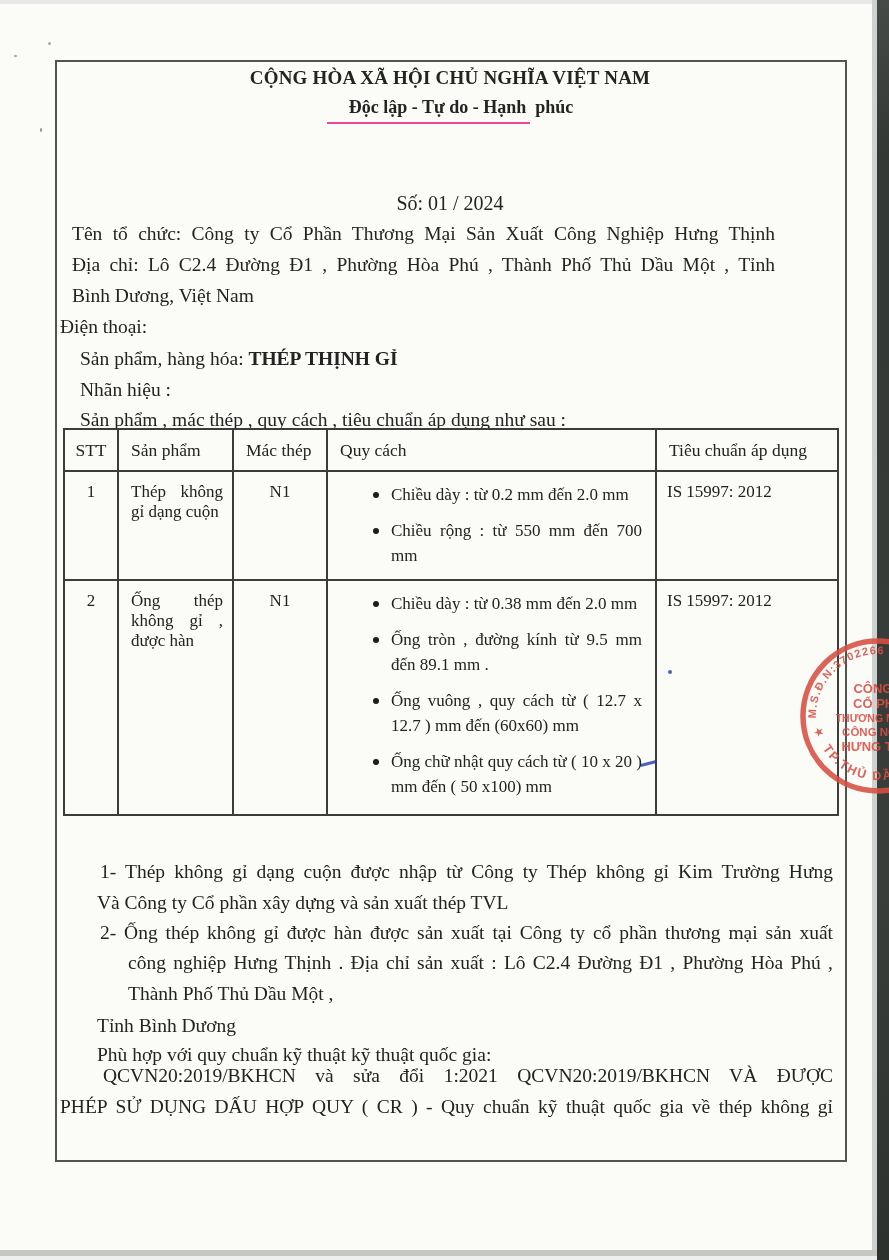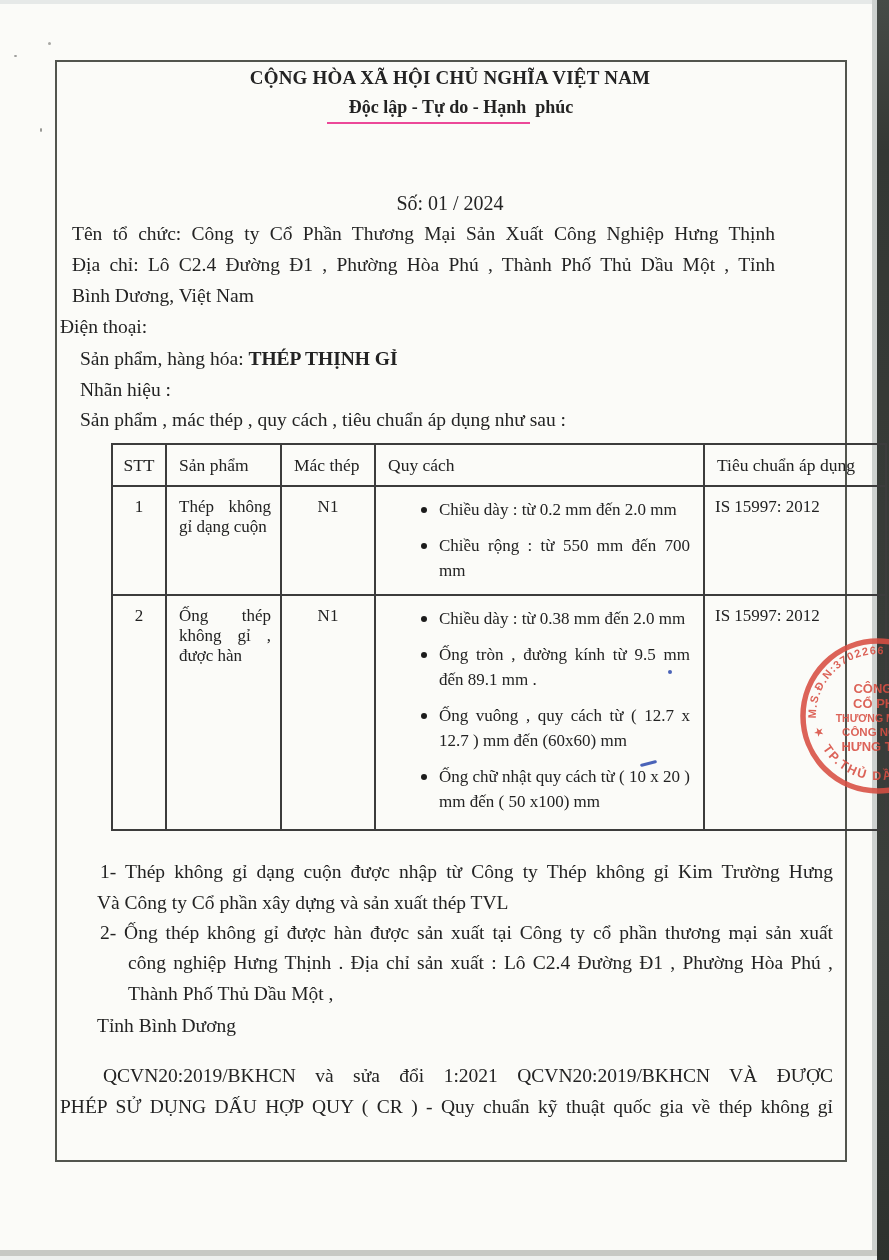--- a/index.html
+++ b/index.html
@@ -25,21 +25,21 @@
   .b{font-weight:bold;}
 
   .nat-header{left:60px;top:66px;width:780px;font-size:19px;font-weight:bold;letter-spacing:.2px;}
   .motto-wrap{left:60px;top:96px;width:780px;font-size:18px;font-weight:bold;}
   .motto-main{display:inline-block;border-bottom:2px solid #ec4899;padding:0 4px 3px 22px;}
   .motto-tail{display:inline-block;padding-left:5px;}
   .doc-title{left:60px;top:150px;width:780px;font-size:24px;font-weight:bold;letter-spacing:.4px;}
   .doc-number{left:60px;top:191px;width:780px;font-size:20px;}
 
   .body-line{font-size:19.5px;}
-  .tbl-wrap{position:absolute;left:63px;top:443px;margin-left:48px;}
+  .tbl-wrap{position:absolute;left:63px;top:428px;}
   table{border-collapse:collapse;table-layout:fixed;width:774px;font-size:17px;color:#222;}
   th,td{border:2px solid #3c3c3c;}
   th{font-weight:normal;font-size:17.5px;text-align:left;padding:2px 4px 2px 12px;height:36px;vertical-align:middle;}
   th.h-stt{text-align:center;padding:2px 0;}
   td{vertical-align:top;}
   .c-stt{text-align:center;padding-top:10px;}
   .c-sp{padding:10px 9px 4px 12px;text-align:justify;}
   .c-mt{text-align:center;padding-top:10px;}
   .c-qc{padding:10px 13px 0 45px;}
   .c-tc{padding:10px 4px 0 10px;}
@@ -148,20 +148,21 @@
     </tbody>
       </table>
   </div>
 
   <div class="abs body-line just" style="left:100px;top:860px;width:733px;">1- Thép không gỉ dạng cuộn được nhập từ Công ty Thép không gỉ Kim Trường Hưng</div>
   <div class="abs body-line" style="left:97px;top:891px;">Và Công ty Cổ phần xây dựng và sản xuất thép TVL</div>
   <div class="abs body-line just" style="left:100px;top:921px;width:733px;">2- Ống thép không gỉ được hàn được sản xuất tại Công ty cổ phần thương mại sản xuất</div>
   <div class="abs body-line just" style="left:128px;top:951px;width:705px;">công nghiệp Hưng Thịnh . Địa chỉ sản xuất : Lô C2.4 Đường Đ1 , Phường Hòa Phú ,</div>
   <div class="abs body-line" style="left:128px;top:982px;">Thành Phố Thủ Dầu Một ,</div>
   <div class="abs body-line" style="left:97px;top:1014px;text-align:center;">Tỉnh Bình Dương</div>
+  <div class="abs body-line" style="left:97px;top:1043px;">Phù hợp với quy chuẩn kỹ thuật kỹ thuật quốc gia:</div>
   <div class="abs body-line just" style="left:103px;top:1064px;width:730px;">QCVN20:2019/BKHCN và sửa đổi 1:2021 QCVN20:2019/BKHCN VÀ ĐƯỢC</div>
   <div class="abs body-line just" style="left:60px;top:1095px;width:773px;">PHÉP SỬ DỤNG DẤU HỢP QUY ( CR ) - Quy chuẩn kỹ thuật quốc gia về thép không gỉ</div>
 
   <svg class="stamp" viewBox="0 0 164 164">
     <circle cx="82" cy="82" r="75" fill="none" stroke="#d84f43" stroke-width="5.5"></circle>
     <defs>
       <path id="arcTop" d="M 20.2 87.4 A 62 62 0 0 1 125.8 38.2"></path>
       <path id="arcBottom" d="M 24 109 A 64 64 0 0 0 140 109"></path>
     </defs>
     <text class="st-arc">

